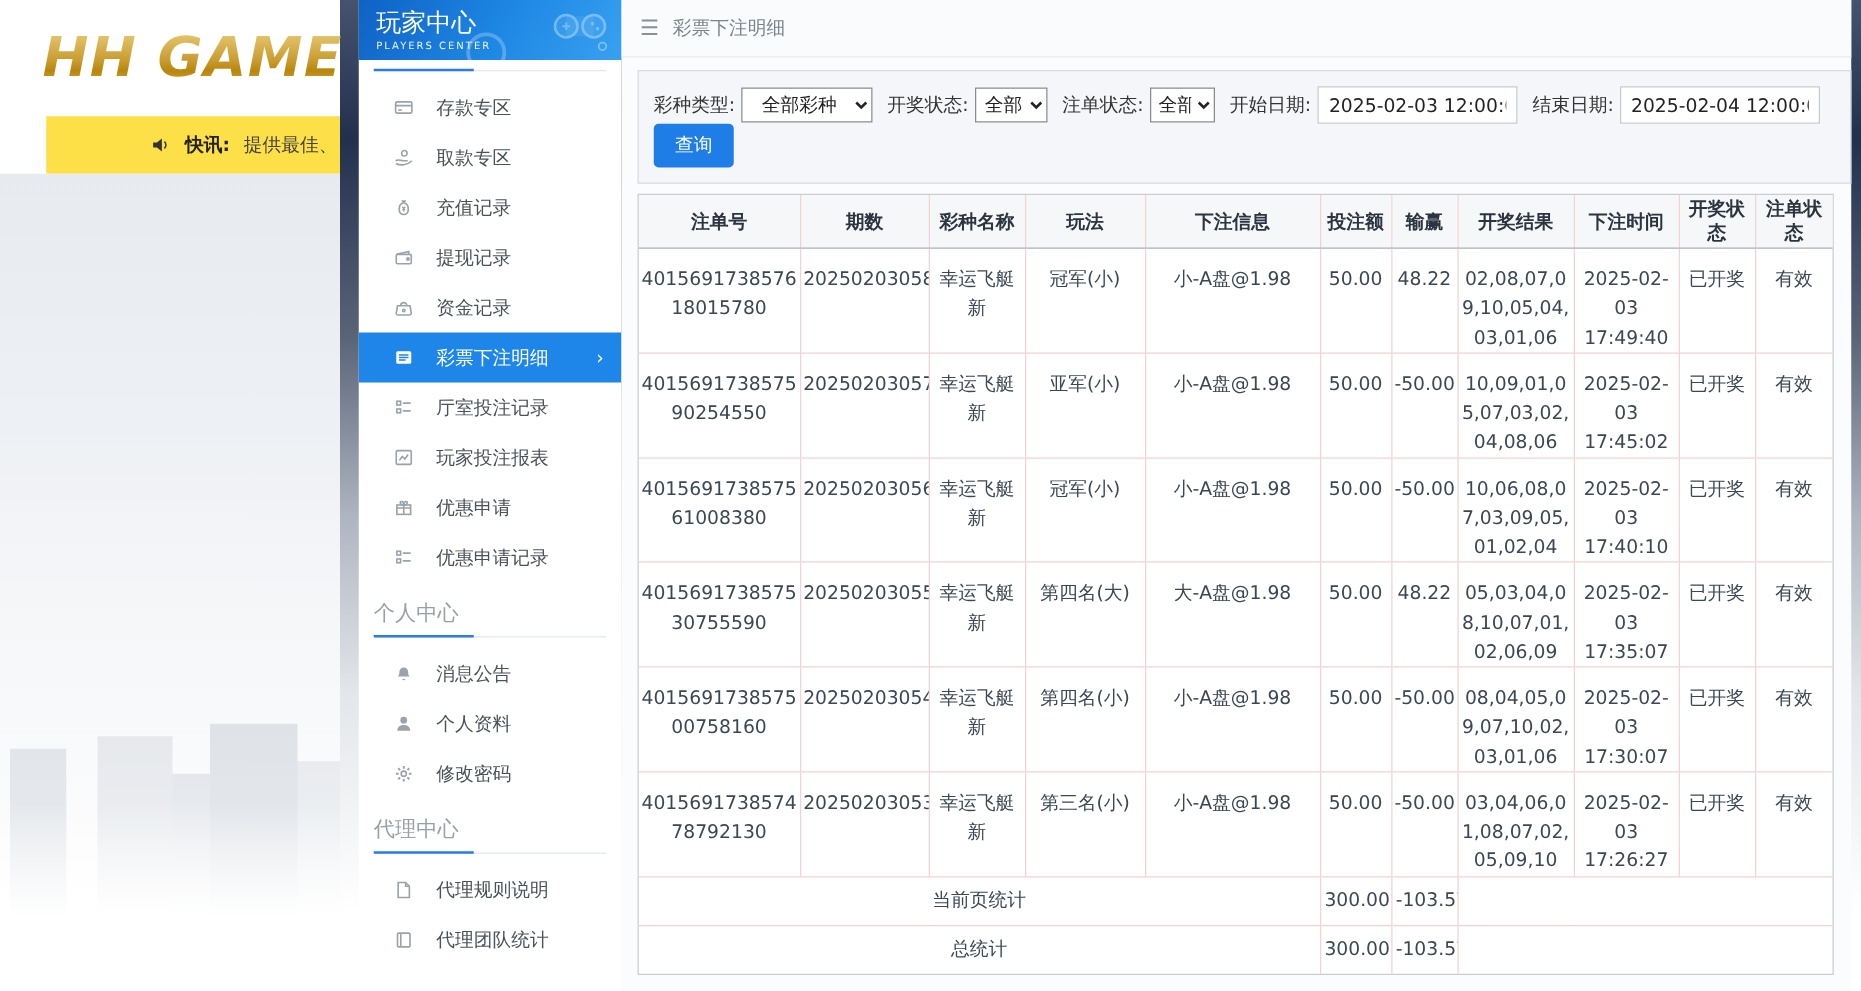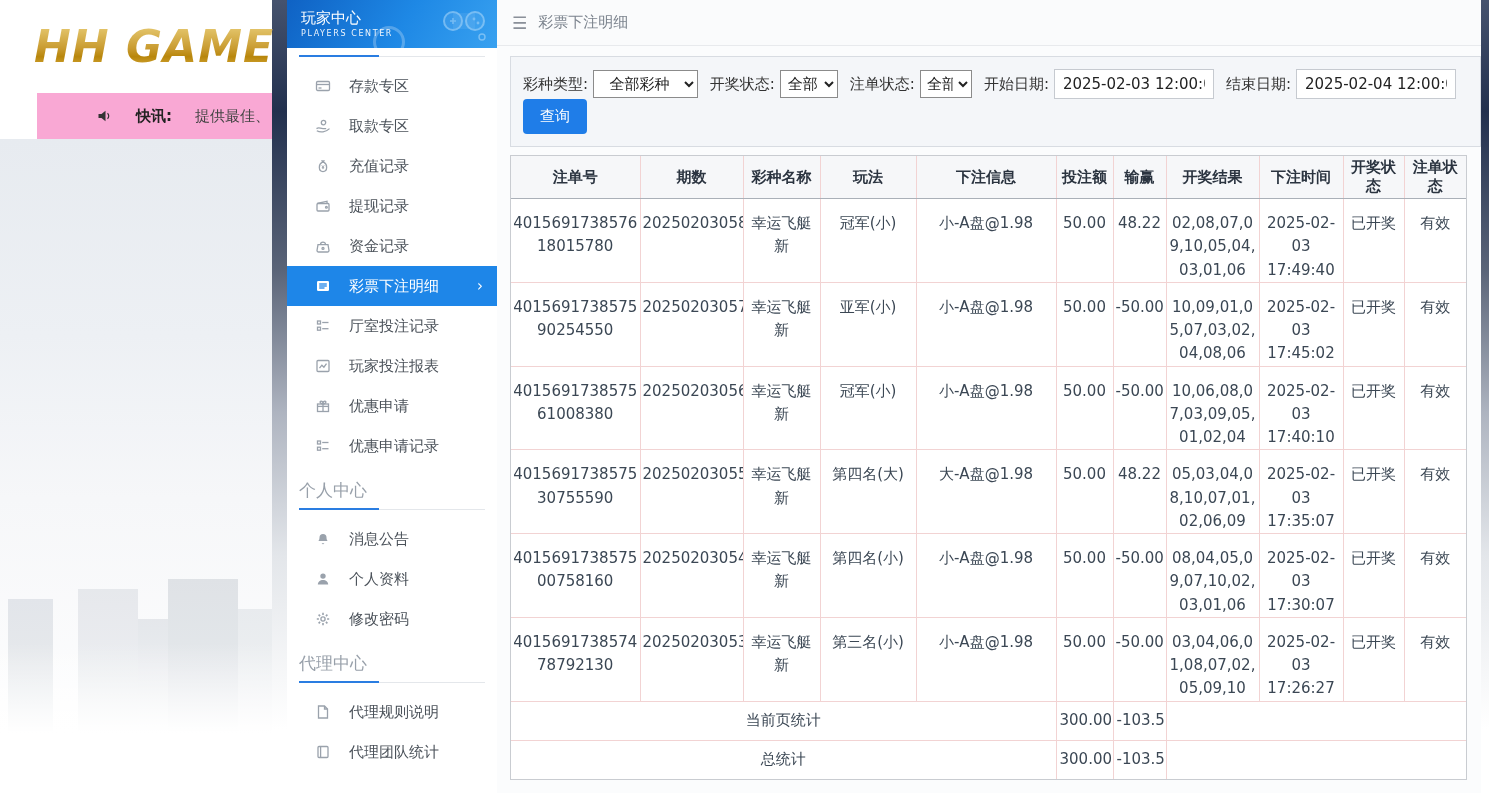--- a/index.html
+++ b/index.html
@@ -10,22 +10,22 @@
     background:linear-gradient(180deg,#46536e 0%,#22304e 14%,#5a6478 34%,#aeb4c0 52%,#e3e6ea 70%,#ffffff 92%);
   }
   
   .left-zone{width:272px;background:#fff;display:flex;flex-direction:column;flex:none;}
   .logo-area{height:93px;display:flex;align-items:center;padding-left:6px;background:#fff;}
   .logo-text{
     font-style:italic;font-weight:bold;font-size:44px;letter-spacing:1px;white-space:nowrap;
     background:linear-gradient(180deg,#ecd27e 0%,#c89a2e 55%,#b8860b 70%,#e0b54d 100%);
     -webkit-background-clip:text;background-clip:text;color:transparent;margin-left:28px;
   }
-  .ticker{height:46px;display:flex;align-items:center;justify-content:flex-end;gap:23px;
-    padding-right:2px;background:#f9a8d4;font-size:15px;color:#333;white-space:nowrap;overflow:hidden;margin-left:37px;}
+  .ticker{height:46px;display:flex;align-items:center;justify-content:flex-end;gap:11px;
+    padding-right:2px;background:#fde047;font-size:15px;color:#333;white-space:nowrap;overflow:hidden;margin-left:37px;}
   .ticker-label{font-weight:bold;color:#222;}
   .ticker-text{color:#444;}
   .cityscape{flex:1;position:relative;background:linear-gradient(180deg,#e7ebf0 0%,#edf0f4 30%,#f6f7f9 55%,#ffffff 100%);}
   .cityscape::before{content:"";position:absolute;left:0;right:0;top:0;bottom:0;opacity:.8;
     background-image:
       radial-gradient(ellipse 75px 50px at 115px 560px, #d9dde2 60%, transparent 61%),
       linear-gradient(#dde1e6,#e8ebee),
       linear-gradient(#e2e5e9,#eceef1),
       linear-gradient(#d9dde2,#e7eaed),
       linear-gradient(#e5e8ec,#f0f2f4),
@@ -36,21 +36,21 @@
   .cityscape::after{content:"";position:absolute;left:0;right:0;bottom:0;height:150px;
     background:linear-gradient(180deg,rgba(255,255,255,0),#ffffff 60%);}
   
   .gap-strip{width:15px;flex:none;}
   .right-strip{width:8px;flex:none;}
   
   .sidebar{width:210px;background:#fff;display:flex;flex-direction:column;flex:none;}
   .sb-header{height:48px;flex:none;position:relative;overflow:hidden;color:#fff;
     background:linear-gradient(120deg,#0f62c4 0%,#1e88e5 55%,#38a1f0 100%);
     display:flex;flex-direction:column;justify-content:center;padding-left:14px;}
-  .sb-title{font-size:15px;line-height:1.1;}
+  .sb-title{font-size:20px;line-height:1.1;}
   .sb-sub{font-size:8px;letter-spacing:1.6px;opacity:.92;margin-top:3px;}
   .sb-gamepad{position:absolute;right:10px;top:7px;opacity:.5;}
   .sb-bubble{position:absolute;left:86px;bottom:-10px;width:26px;height:26px;border-radius:50%;
     border:3px solid rgba(255,255,255,.25);}
   .sb-body{flex:1;overflow:hidden;padding-top:8px;}
   .sec-title{font-size:17px;color:#98a0aa;padding:13px 12px 7px;}
   .sec-rule{border-bottom:1px solid #e4e7eb;margin:0 12px 9px;position:relative;height:0;}
   .sec-rule::before{content:"";position:absolute;left:0;top:-1px;width:80px;height:2px;background:#2a7de1;}
   .sb-item{height:40px;display:flex;align-items:center;padding-left:28px;gap:18px;
     font-size:15px;color:#4a5159;cursor:pointer;position:relative;}

